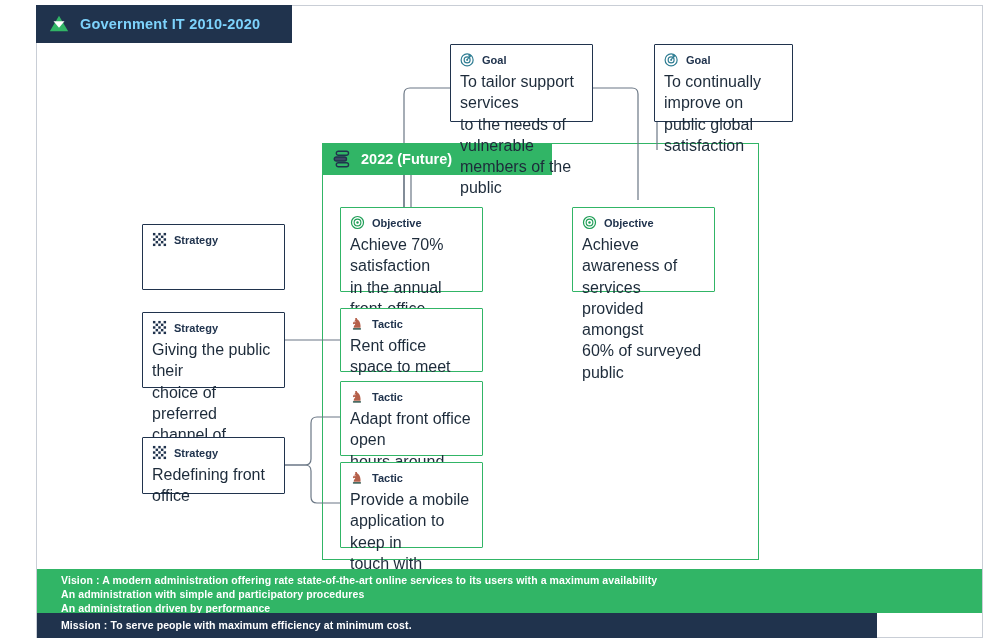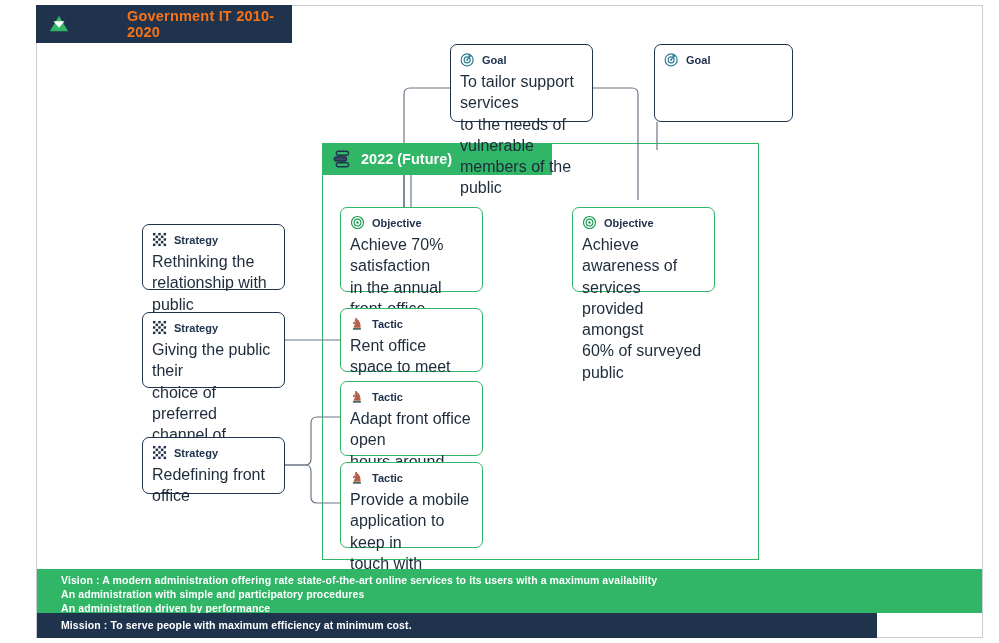--- a/index.html
+++ b/index.html
@@ -44,25 +44,24 @@
     padding-left: 12px;
     z-index: 6;
   }
   .title-bar .tri-icon {
     width: 22px;
     height: 22px;
     flex: 0 0 auto;
     margin-right: 10px;
   }
   .title-text {
-    color: #f97316;
+    color: #7dd3fc;
     font-size: 14.5px;
     font-weight: bold;
     letter-spacing: 0.2px;
-    margin-left: 47px;
   }
 
   
   .future-container {
     position: absolute;
     left: 322px;
     top: 143px;
     width: 437px;
     height: 417px;
     border: 1.5px solid #31b566;
@@ -93,21 +92,21 @@
     color: #ffffff;
     font-size: 14.5px;
     font-weight: bold;
   }
 
   
   .node {
     position: absolute;
     box-sizing: border-box;
     background: #ffffff;
-    border-radius: 7px;
+    border-radius: 1px;
     padding: 7px 9px 8px 9px;
     z-index: 5;
   }
   .node.navy { border: 1.6px solid #20334d; }
   .node.green { border: 1.6px solid #31b566; }
   .node-head {
     display: flex;
     align-items: center;
     margin-bottom: 4px;
   }
@@ -240,20 +239,22 @@
     <div class="node-head">
       <svg class="node-icon" viewBox="0 0 20 20">
         <circle cx="9.5" cy="10.5" r="8" fill="none" stroke="#2f7d93" stroke-width="1.6"></circle>
         <circle cx="9.5" cy="10.5" r="4" fill="none" stroke="#2f7d93" stroke-width="1.5"></circle>
         <circle cx="9.5" cy="10.5" r="1.3" fill="#2f7d93"></circle>
         <path d="M9.5 10.5 L14 4" stroke="#2f7d93" stroke-width="1.6" fill="none"></path>
         <path d="M14 4 L11 4.4 M14 4 L13.6 7" stroke="#2f7d93" stroke-width="1.4" fill="none"></path>
       </svg>
       <span class="node-label">Goal</span>
     </div>
+    <div class="node-body">To continually improve on
+public global satisfaction</div>
   </div>
 
   <div class="node green" style="left:340px; top:207px; width:143px; height:85px;">
     <div class="node-head">
       <svg class="node-icon" viewBox="0 0 20 20">
         <circle cx="10" cy="10" r="8" fill="none" stroke="#1e9e56" stroke-width="1.6"></circle>
         <circle cx="10" cy="10" r="4.5" fill="none" stroke="#1e9e56" stroke-width="1.5"></circle>
         <circle cx="10" cy="10" r="1.6" fill="#1e9e56"></circle>
       </svg>
       <span class="node-label">Objective</span>
@@ -290,22 +291,20 @@
             <rect x="12.4" y="6.7" width="2.6" height="2.6"></rect>
           <rect x="3.85" y="9.55" width="2.6" height="2.6"></rect>
             <rect x="9.55" y="9.55" width="2.6" height="2.6"></rect>
           <rect x="1" y="12.4" width="2.6" height="2.6"></rect>
             <rect x="6.7" y="12.4" width="2.6" height="2.6"></rect>
             <rect x="12.4" y="12.4" width="2.6" height="2.6"></rect>
         </g>
       </svg>
       <span class="node-label">Strategy</span>
     </div>
-    <div class="node-body">Rethinking the
-relationship with public</div>
   </div>
 
   <div class="node navy" style="left:142px; top:312px; width:143px; height:76px;">
     <div class="node-head">
       <svg class="node-icon" viewBox="0 0 16 16">
         <g fill="#20334d">
           <rect x="1" y="1" width="2.6" height="2.6"></rect>
             <rect x="6.7" y="1" width="2.6" height="2.6"></rect>
             <rect x="12.4" y="1" width="2.6" height="2.6"></rect>
           <rect x="3.85" y="3.85" width="2.6" height="2.6"></rect>

